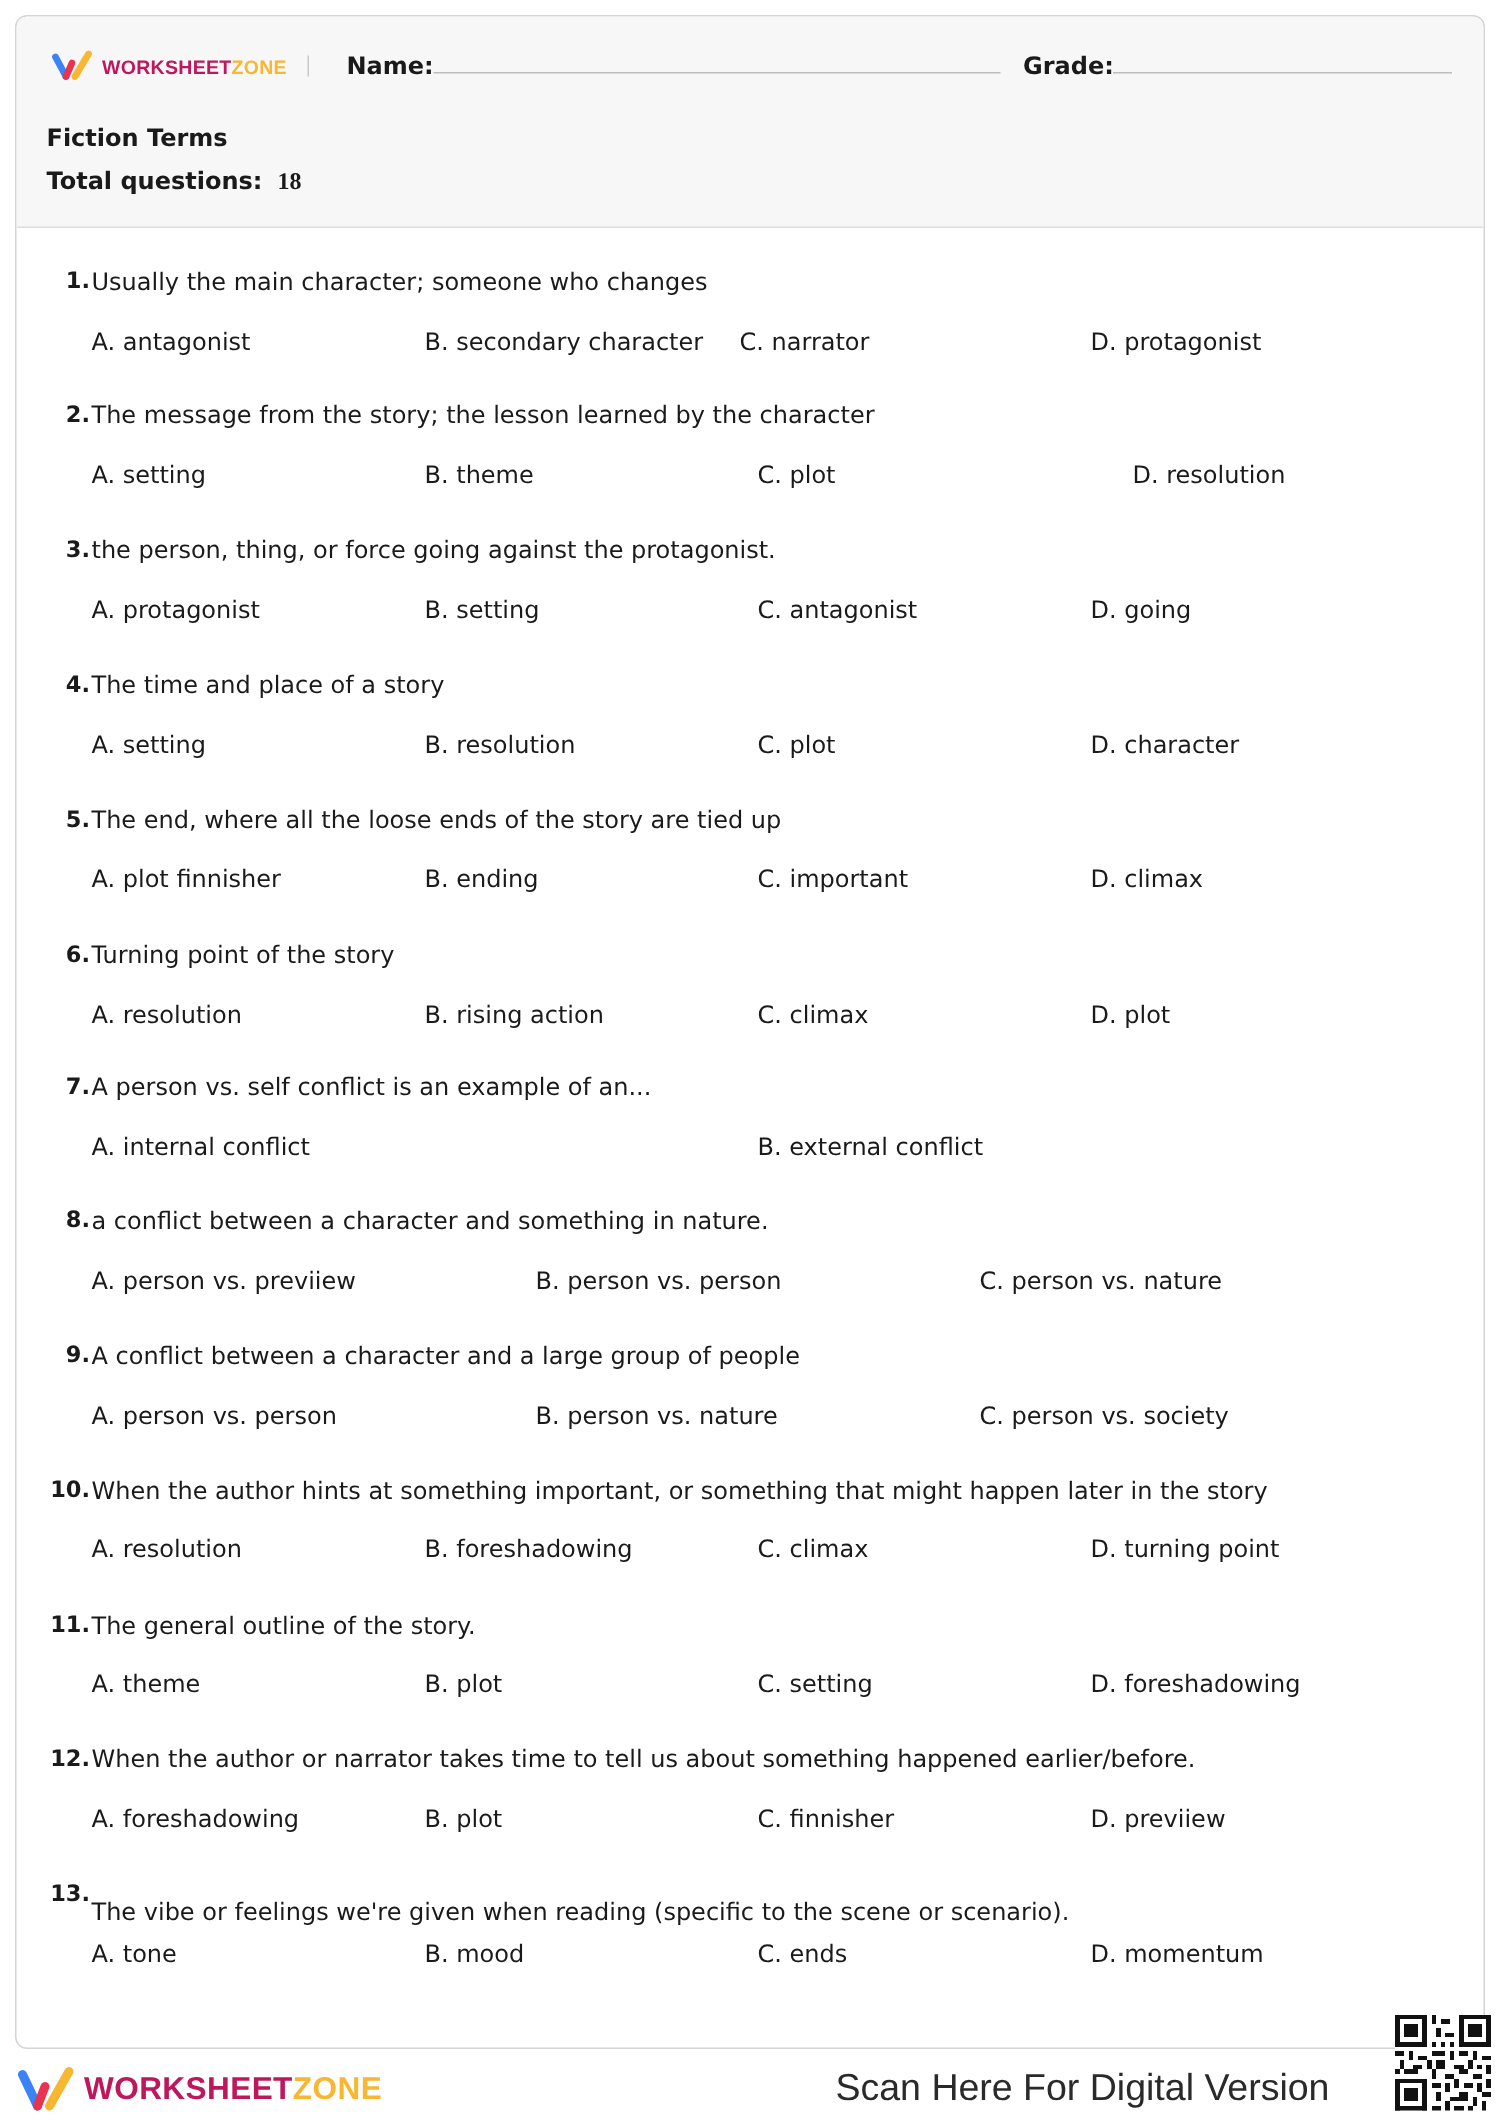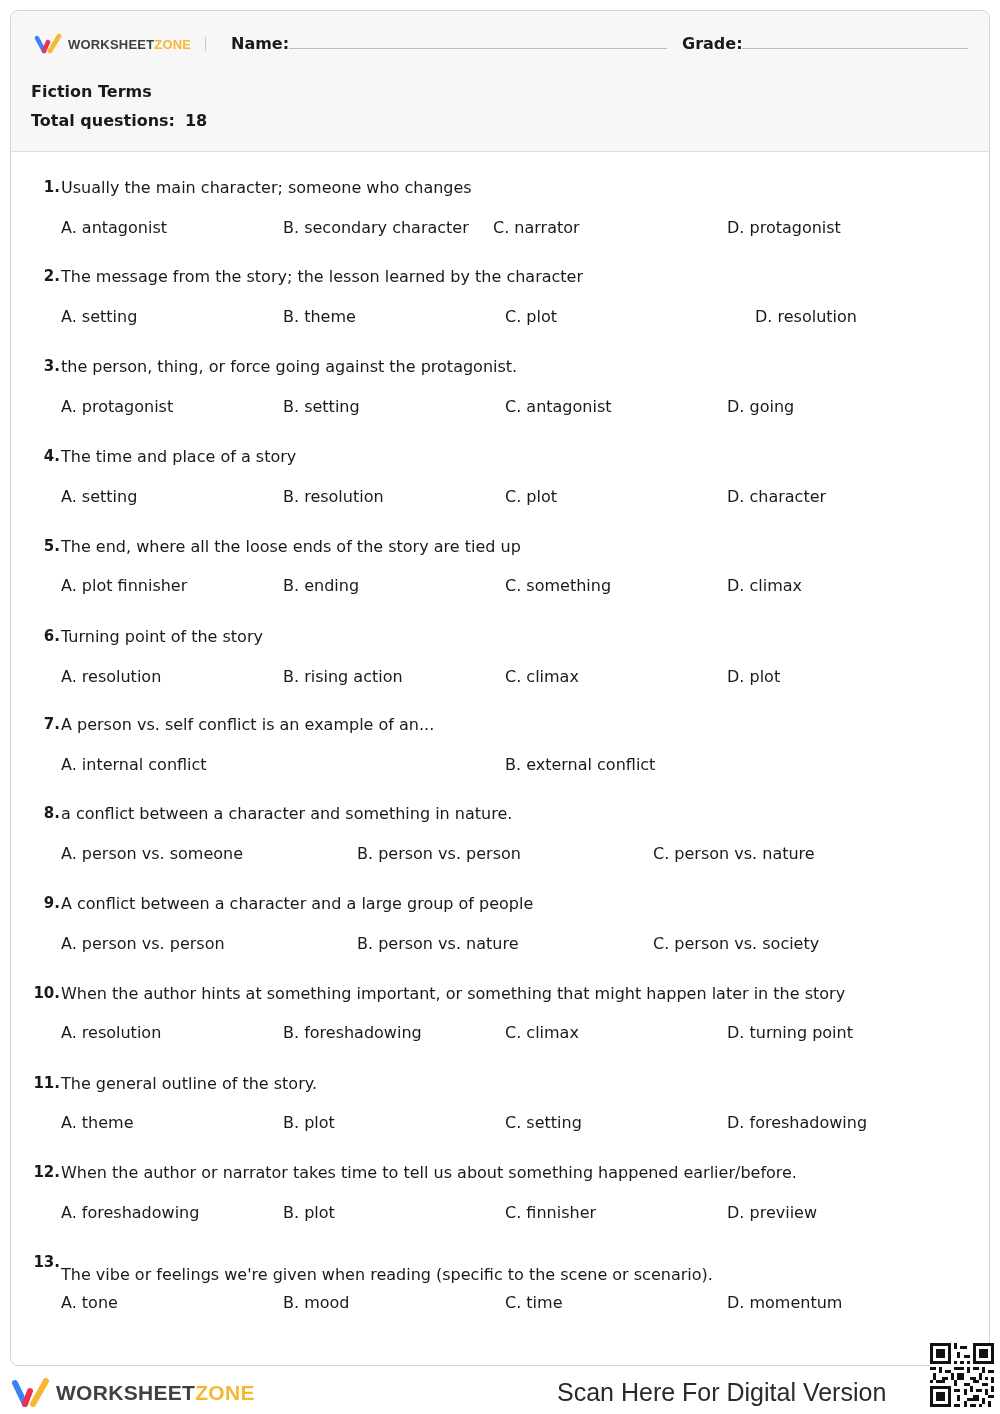--- a/index.html
+++ b/index.html
@@ -9,30 +9,30 @@
   .sheet {
     position: absolute; left: 10px; top: 10px; width: 980px; height: 1356px;
     border: 1px solid #d4d4d4; border-radius: 8px; background: #fff; overflow: hidden;
   }
   .header {
     background: #f7f7f7; border-bottom: 1px solid #dedede; height: 141px; position: relative;
   }
   .brand { position: absolute; left: 22px; top: 22px; display: flex; align-items: center; height: 22px; }
   .brand svg { width: 32px; height: 22px; }
   .brand-text { font-family: "Liberation Sans", sans-serif; font-size: 13px; font-weight: 700; letter-spacing: 0.2px; margin-left: 3px; }
-  .brand-text .w { color: #404040; }
+  .brand-text .w { color: #be185d; }
   .brand-text .z { color: #f7b733; }
   .brand-sep { width: 1px; height: 14px; background: #c8c8c8; margin-left: 14px; }
   .name-label { position: absolute; left: 220px; top: 23px; font-size: 16px; font-weight: 700; }
   .name-line { position: absolute; left: 278px; top: 37px; width: 378px; border-bottom: 1px solid #bdbdbd; }
   .grade-label { position: absolute; left: 671px; top: 23px; font-size: 16px; font-weight: 700; }
   .grade-line { position: absolute; left: 731px; top: 37px; width: 226px; border-bottom: 1px solid #bdbdbd; }
   .title { position: absolute; left: 20px; top: 71px; font-size: 16px; font-weight: 700; }
   .total { position: absolute; left: 20px; top: 100px; font-size: 16px; font-weight: 700; }
-  .total .num { margin-left: 10px; }
+  .total .num { margin-left: 10px; font-family: Liberation Serif, serif; }
 
   .q { position: absolute; left: 0; width: 980px; }
   .q-num { position: absolute; right: 931px; font-size: 15px; font-weight: 700; text-align: right; white-space: nowrap; }
   .q-text { position: absolute; left: 50px; font-size: 16px; white-space: nowrap; }
   .opt { position: absolute; font-size: 16px; white-space: nowrap; }
 
   .footer-brand { position: absolute; left: 10px; top: 1376px; display: flex; align-items: center; }
   .footer-brand svg { width: 42px; height: 34px; }
   .footer-brand .brand-text { font-size: 21px; margin-left: 4px; letter-spacing: 0.3px; }
   .scan { position: absolute; left: 557px; top: 1378px; font-size: 25px; color: #2a2a2a; white-space: nowrap; font-family: "Liberation Sans", sans-serif; }
@@ -94,21 +94,21 @@
     <span class="opt" style="left:272px;top:40px">B. resolution</span>
     <span class="opt" style="left:494px;top:40px">C. plot</span>
     <span class="opt" style="left:716px;top:40px">D. character</span>
   </div>
 
   <div class="q" style="top:526px">
     <span class="q-num" style="top:0">5.</span>
     <span class="q-text" style="top:0">The end, where all the loose ends of the story are tied up</span>
     <span class="opt" style="left:50px;top:39px">A. plot finnisher</span>
     <span class="opt" style="left:272px;top:39px">B. ending</span>
-    <span class="opt" style="left:494px;top:39px">C. something</span>
+    <span class="opt" style="left:494px;top:39px">C. important</span>
     <span class="opt" style="left:716px;top:39px">D. climax</span>
   </div>
 
   <div class="q" style="top:616px">
     <span class="q-num" style="top:0">6.</span>
     <span class="q-text" style="top:0">Turning point of the story</span>
     <span class="opt" style="left:50px;top:40px">A. resolution</span>
     <span class="opt" style="left:272px;top:40px">B. rising action</span>
     <span class="opt" style="left:494px;top:40px">C. climax</span>
     <span class="opt" style="left:716px;top:40px">D. plot</span>
@@ -117,21 +117,21 @@
   <div class="q" style="top:704px">
     <span class="q-num" style="top:0">7.</span>
     <span class="q-text" style="top:0">A person vs. self conflict is an example of an...</span>
     <span class="opt" style="left:50px;top:40px">A. internal conflict</span>
     <span class="opt" style="left:494px;top:40px">B. external conflict</span>
   </div>
 
   <div class="q" style="top:793px">
     <span class="q-num" style="top:0">8.</span>
     <span class="q-text" style="top:0">a conflict between a character and something in nature.</span>
-    <span class="opt" style="left:50px;top:40px">A. person vs. someone</span>
+    <span class="opt" style="left:50px;top:40px">A. person vs. previiew</span>
     <span class="opt" style="left:346px;top:40px">B. person vs. person</span>
     <span class="opt" style="left:642px;top:40px">C. person vs. nature</span>
   </div>
 
   <div class="q" style="top:883px">
     <span class="q-num" style="top:0">9.</span>
     <span class="q-text" style="top:0">A conflict between a character and a large group of people</span>
     <span class="opt" style="left:50px;top:40px">A. person vs. person</span>
     <span class="opt" style="left:346px;top:40px">B. person vs. nature</span>
     <span class="opt" style="left:642px;top:40px">C. person vs. society</span>
@@ -162,21 +162,21 @@
     <span class="opt" style="left:272px;top:40px">B. plot</span>
     <span class="opt" style="left:494px;top:40px">C. finnisher</span>
     <span class="opt" style="left:716px;top:40px">D. previiew</span>
   </div>
 
   <div class="q" style="top:1242px">
     <span class="q-num" style="top:0">13.</span>
     <span class="q-text" style="top:12px">The vibe or feelings we're given when reading (specific to the scene or scenario).</span>
     <span class="opt" style="left:50px;top:40px">A. tone</span>
     <span class="opt" style="left:272px;top:40px">B. mood</span>
-    <span class="opt" style="left:494px;top:40px">C. time</span>
+    <span class="opt" style="left:494px;top:40px">C. ends</span>
     <span class="opt" style="left:716px;top:40px">D. momentum</span>
   </div>
 </div>
 
 <div class="footer-brand">
   <svg viewBox="0 0 42 34">
     <line x1="5" y1="7" x2="15" y2="28" stroke="#3b82f6" stroke-width="6" stroke-linecap="round"></line>
     <line x1="15" y1="28" x2="20" y2="15" stroke="#e8344e" stroke-width="6" stroke-linecap="round"></line>
     <line x1="23" y1="28" x2="36" y2="5" stroke="#f7b733" stroke-width="6" stroke-linecap="round"></line>
   </svg>

